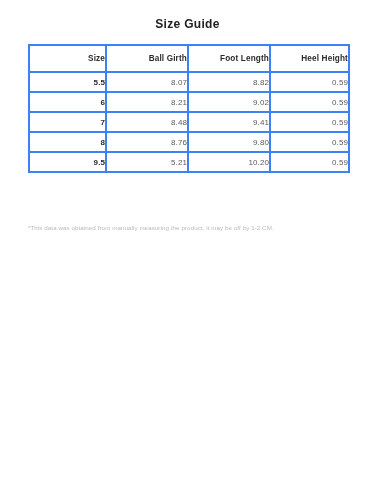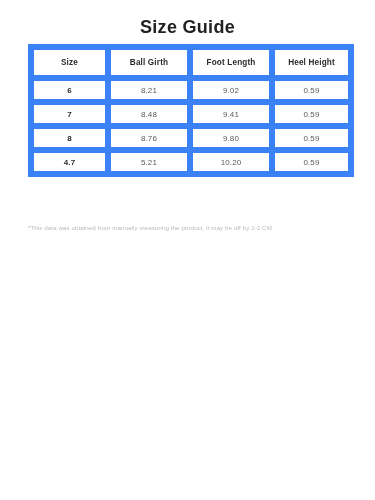--- a/index.html
+++ b/index.html
@@ -22,21 +22,21 @@
     background: #ffffff;
     box-sizing: border-box;
   }
 
   .page-title {
     position: absolute;
     left: 0;
     top: 17px;
     width: 375px;
     text-align: center;
-    font-size: 18px;
+    font-size: 12px;
     font-weight: bold;
     color: #222222;
     letter-spacing: 0.3px;
   }
 
   .size-table-wrap {
     position: absolute;
     left: 28px;
     top: 44px;
     width: 320px;
@@ -49,22 +49,22 @@
     border: 1px solid #f2f2f2;
   }
 
   table.size-table col.c-size       { width: 77px; }
   table.size-table col.c-ballgirth  { width: 82px; }
   table.size-table col.c-footlength { width: 82px; }
   table.size-table col.c-heelheight { width: 79px; }
 
   table.size-table th,
   table.size-table td {
-    border: 6px solid #3b82f6;
-    text-align: center;
+    border: 2px solid #3b82f6;
+    text-align: right;
     padding: 0;
     vertical-align: middle;
   }
 
   table.size-table thead th {
     height: 25px;
     font-size: 8.2px;
     font-weight: bold;
     color: #2b2b2b;
     letter-spacing: 0.15px;
@@ -113,39 +113,45 @@
       <thead>
         <tr>
           <th>Size</th>
           <th>Ball Girth</th>
           <th>Foot Length</th>
           <th>Heel Height</th>
         </tr>
       </thead>
       <tbody>
         <tr>
+          <td class="size-cell">5.5</td>
+          <td>8.07</td>
+          <td>8.82</td>
+          <td>0.59</td>
+        </tr>
+        <tr>
           <td class="size-cell">6</td>
           <td>8.21</td>
           <td>9.02</td>
           <td>0.59</td>
         </tr>
         <tr>
           <td class="size-cell">7</td>
           <td>8.48</td>
           <td>9.41</td>
           <td>0.59</td>
         </tr>
         <tr>
           <td class="size-cell">8</td>
           <td>8.76</td>
           <td>9.80</td>
           <td>0.59</td>
         </tr>
         <tr>
-          <td class="size-cell">4.7</td>
+          <td class="size-cell">9.5</td>
           <td>5.21</td>
           <td>10.20</td>
           <td>0.59</td>
         </tr>
       </tbody>
     </table>
   </div>
 
   <div class="table-footnote">*This data was obtained from manually measuring the product, it may be off by 1-2 CM.</div>
 

